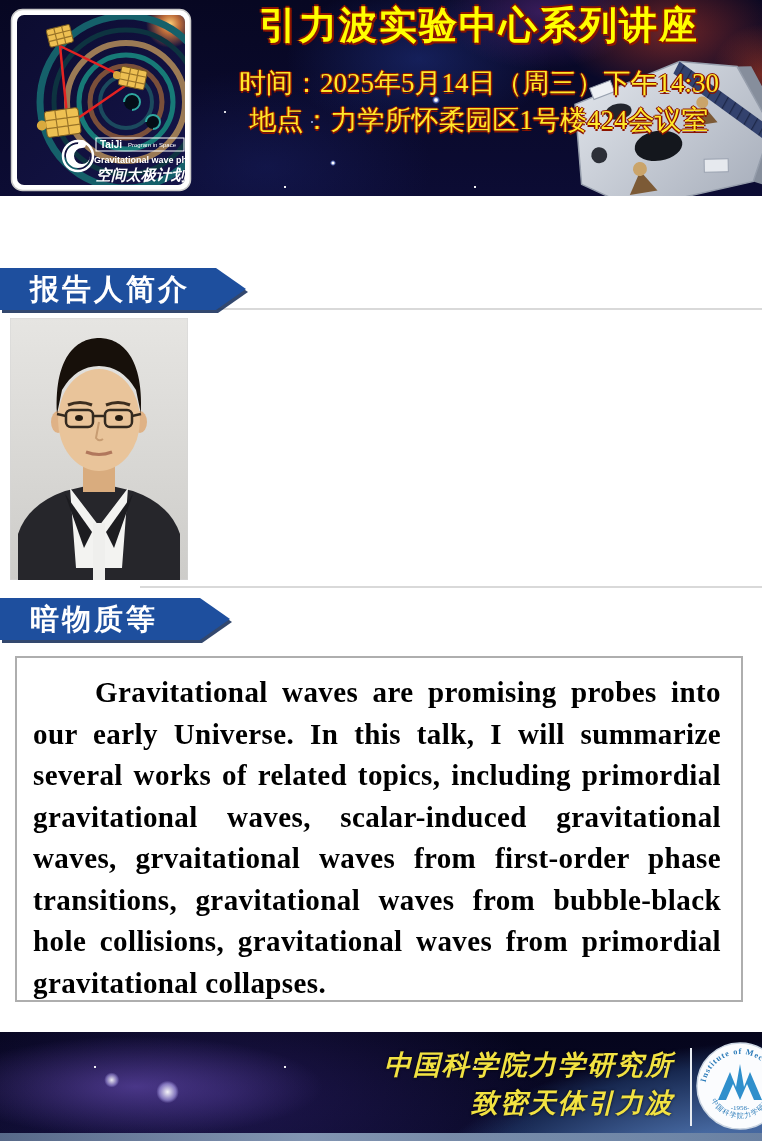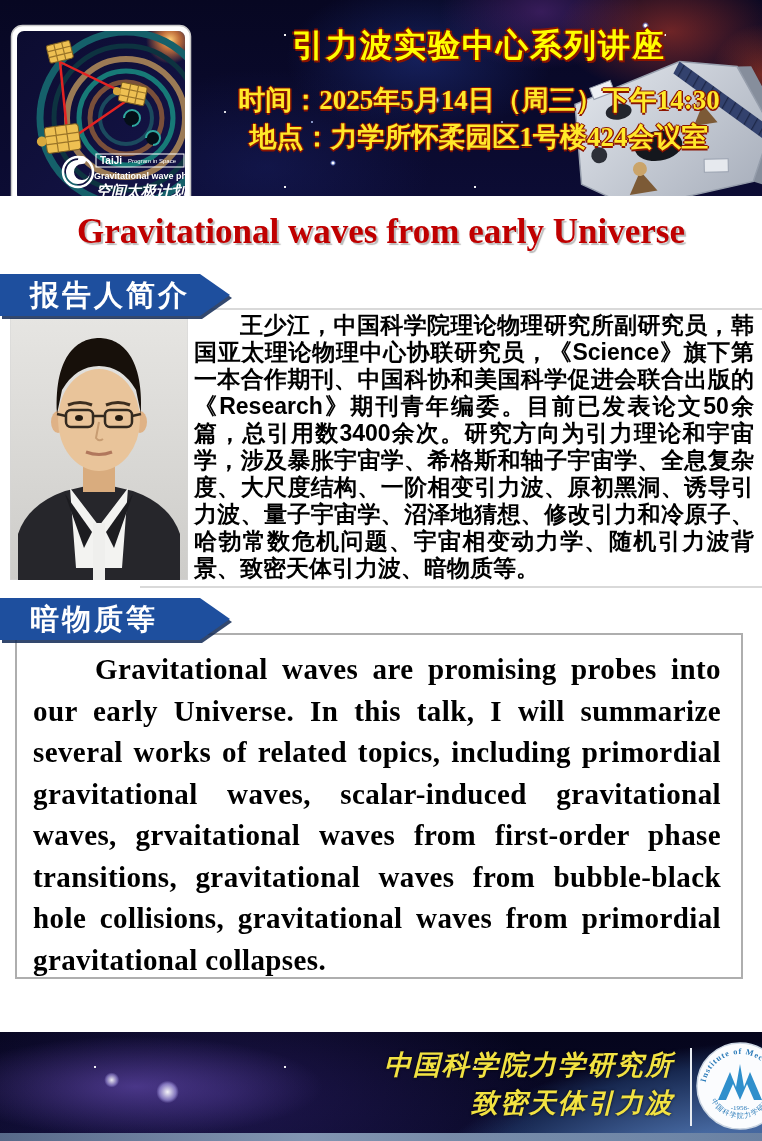--- a/index.html
+++ b/index.html
@@ -30,30 +30,30 @@
       radial-gradient(circle 1px at 170px 15px, rgba(255,255,255,.65) 50%, transparent 51%),
       radial-gradient(circle 1px at 78px 140px, rgba(255,255,255,.75) 50%, transparent 51%),
       radial-gradient(circle 1.5px at 122px 122px, rgba(185,205,255,.7) 50%, transparent 51%);
     background-size:190px 152px;
   }
   .glowstar{position:absolute;border-radius:50%;
     background:radial-gradient(circle,#ffffff 22%, rgba(130,160,255,.6) 45%, transparent 72%);}
   .satellite-render{position:absolute;right:-12px;top:50px;z-index:1;}
   .banner-text{position:absolute;left:196px;right:0;top:0;text-align:center;z-index:2;}
   .banner-title{
-    margin-top:24px;font-size:32px;font-weight:900;letter-spacing:2px;color:#ffff00;
+    margin-top:0;font-size:38px;font-weight:900;letter-spacing:2px;color:#ffff00;
     text-shadow:2px 0 0 #8c1400,-2px 0 0 #8c1400,0 2px 0 #8c1400,0 -2px 0 #8c1400,2px 2px 0 #8c1400;
   }
   .banner-sub{
-    font-family:"Liberation Serif",serif;font-weight:bold;color:#ffe92a;font-size:27px;
+    font-family:"Liberation Serif",serif;font-weight:normal;color:#ffe92a;font-size:27px;
     text-shadow:1.5px 0 0 #8c1400,-1.5px 0 0 #8c1400,0 1.5px 0 #8c1400,0 -1.5px 0 #8c1400;
   }
   .banner-time{margin-top:14px;}
   .banner-loc{margin-top:1px;}
-  .logo-frame{position:absolute;left:10px;top:24px;z-index:3;}
+  .logo-frame{position:absolute;left:10px;top:8px;z-index:3;}
   
   .lecture-title{
     position:absolute;left:0;top:212px;width:762px;text-align:center;
     font-family:"Liberation Serif",serif;font-weight:bold;font-size:35px;color:#c00000;
     text-shadow:2px 2px 1px rgba(130,130,130,.55);
   }
   
   .hairline{position:absolute;height:2px;background:#d9d9d9;}
   .section-banner{
     position:absolute;left:0;width:230px;height:42px;z-index:2;
@@ -69,21 +69,21 @@
   }
   
   .photo{position:absolute;left:10px;top:318px;}
   .bio-text{
     position:absolute;left:194px;top:312px;width:560px;
     font-size:23px;font-weight:bold;color:#000;line-height:27px;
     text-align:justify;text-indent:2em;margin:0;
   }
   
   .abstract-box{
-    position:absolute;left:15px;top:633px;width:728px;height:346px;
+    position:absolute;left:15px;top:656px;width:728px;height:346px;
     border:2px solid #aeaeae;background:#ffffff;box-sizing:border-box;
   }
   .abstract-text{
     margin:0;padding:14px 20px 0 16px;
     font-family:"Liberation Serif",serif;font-weight:bold;color:#000;
     font-size:29px;line-height:41.5px;text-align:justify;text-indent:62px;
     letter-spacing:.4px;
   }
   
   .footer{
@@ -212,24 +212,23 @@
       </svg>
     </div>
 
     <div class="banner-text">
       <div class="banner-title">引力波实验中心系列讲座</div>
       <div class="banner-sub banner-time">时间：2025年5月14日（周三）下午14:30</div>
       <div class="banner-sub banner-loc">地点：力学所怀柔园区1号楼424会议室</div>
     </div>
   </header>
 
-  <div class="lecture-title">Gravitational waves from early Universe</div>
 
   <div class="hairline" style="top:308px;left:0;right:0;"></div>
-  <div class="section-banner" style="top:274px;">
+  <div class="section-banner" style="top:268px;padding-left:16px;">
     <div class="pent"></div>
     <span class="label">报告人简介</span>
   </div>
 
   <div class="photo">
     <svg width="178" height="262" viewBox="0 0 178 262">
       <defs>
         <linearGradient id="phBg" x1="0" y1="0" x2="0" y2="1">
           <stop offset="0" stop-color="#e6e5e2"></stop>
             <stop offset="1" stop-color="#cdccc9"></stop>
@@ -256,21 +255,20 @@
         <line x1="56" y1="98" x2="47" y2="96"></line>
         <line x1="122" y1="98" x2="131" y2="96"></line>
       </g>
       <ellipse cx="69" cy="100" rx="4" ry="3" fill="#241a10"></ellipse>
       <ellipse cx="109" cy="100" rx="4" ry="3" fill="#241a10"></ellipse>
       <path d="M89,104 L86,120 Q89,124 93,121" stroke="#c79c72" stroke-width="2" fill="none"></path>
       <path d="M76,134 Q89,139 102,134" stroke="#b1775c" stroke-width="3" fill="none"></path>
     </svg>
   </div>
 
-  <p class="bio-text">王少江，中国科学院理论物理研究所副研究员，韩国亚太理论物理中心协联研究员，《Science》旗下第一本合作期刊、中国科协和美国科学促进会联合出版的《Research》期刊青年编委。目前已发表论文50余篇，总引用数3400余次。研究方向为引力理论和宇宙学，涉及暴胀宇宙学、希格斯和轴子宇宙学、全息复杂度、大尺度结构、一阶相变引力波、原初黑洞、诱导引力波、量子宇宙学、沼泽地猜想、修改引力和冷原子、哈勃常数危机问题、宇宙相变动力学、随机引力波背景、致密天体引力波、暗物质等。</p>
 
   <div class="hairline" style="top:586px;left:140px;right:0;"></div>
   <div class="section-banner" style="top:598px;">
     <div class="pent"></div>
     <span class="label">暗物质等</span>
   </div>
 
   <section class="abstract-box">
     <p class="abstract-text">Gravitational waves are promising probes into our early Universe. In this talk, I will summarize several works of related topics, including primordial gravitational waves, scalar-induced gravitational waves, grvaitational waves from first-order phase transitions, gravitational waves from bubble-black hole collisions, gravitational waves from primordial gravitational collapses.</p>
   </section>

